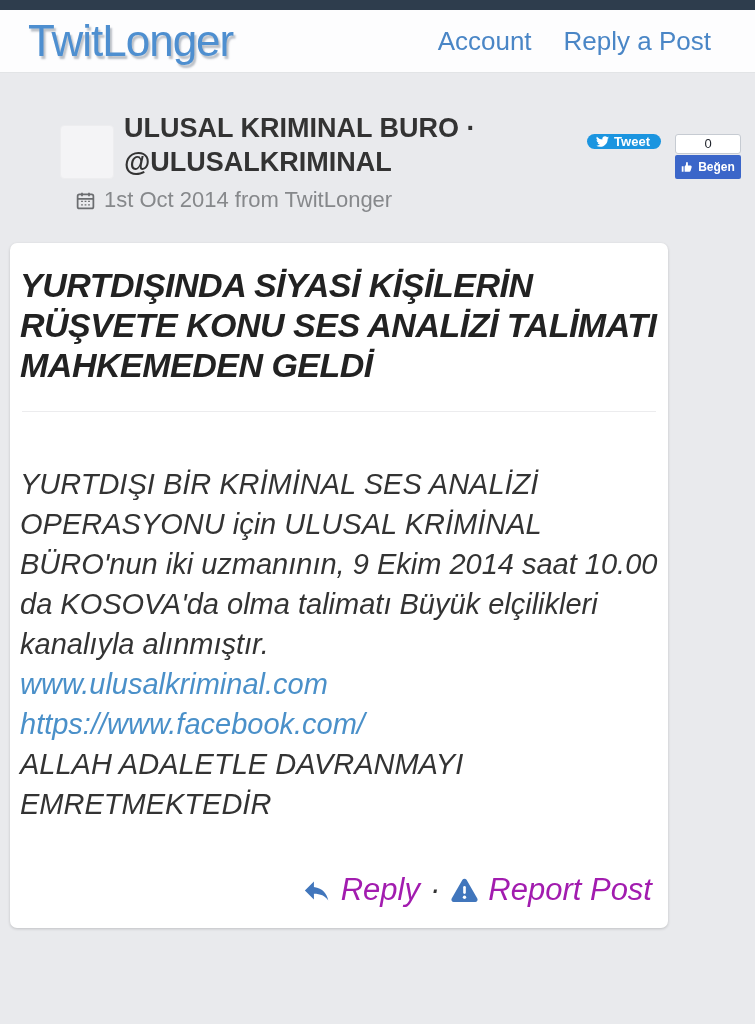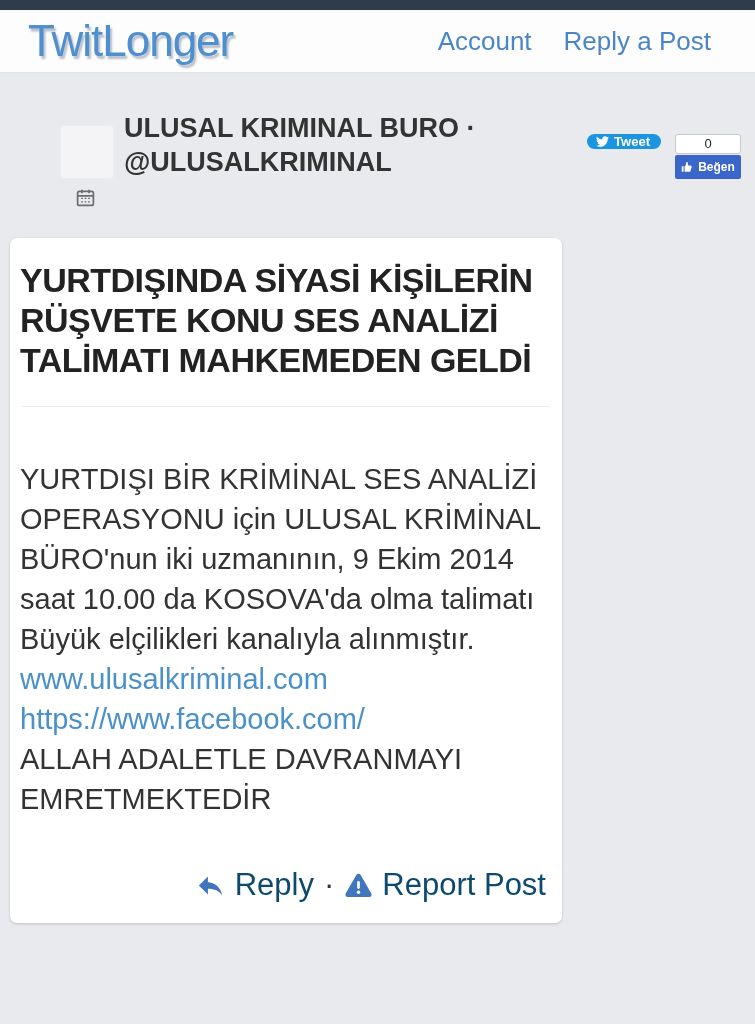--- a/index.html
+++ b/index.html
@@ -51,40 +51,41 @@
     margin-top:1px; background:#3b66c9; color:#fff; border-radius:2px;
     display:flex; align-items:center; justify-content:center; gap:5px;
     font-size:12px; font-weight:bold; padding:5px 2px; cursor:pointer;
     text-decoration:none;
   }
   .date-row {
     display:flex; align-items:center; gap:8px;
     margin:8px 0 0 75px; color:#86888b; font-size:22px;
   }
   .card {
-    width:552px; margin:30px 0 0 10px;
+    width:658px; margin:30px 0 0 10px;
     background:#fff; border-radius:7px;
     box-shadow:0 1px 3px rgba(0,0,0,0.18);
     padding:16px 10px 20px 10px;
+    font-style:italic;
   }
   .title {
     font-size:34px; font-weight:bold; color:#222;
     line-height:40px; letter-spacing:-0.5px; margin-top:6px;
   }
   .divider { border:none; border-top:1px solid #ececee; margin:26px 2px; }
   .body-text { margin-top:52px; font-size:29px; color:#333; line-height:40px; }
   .body-text p { margin:0; }
   .body-link { display:block; color:#4a90c9; text-decoration:none; cursor:pointer; }
   .card-footer {
     margin-top:48px; display:flex; justify-content:flex-end; align-items:center;
     gap:10px; font-size:31px; padding-right:6px;
   }
   .action {
     display:flex; align-items:center; gap:9px;
-    color:#0c4a6e; text-decoration:none; cursor:pointer;
+    color:#a21caf; text-decoration:none; cursor:pointer;
   }
   .sep { color:#333; font-size:31px; }
   .icon { display:inline-flex; flex:0 0 auto; }
 </style>
 </head>
 <body>
 
 <div class="topbar"></div>
 
 <header class="site-header">
@@ -123,20 +124,21 @@
   </section>
 
   <div class="date-row">
     <span class="icon">
       <svg viewBox="0 0 24 24" width="21" height="21" fill="none" stroke="#6b6d70" stroke-width="2">
         <rect x="3" y="5" width="18" height="16" rx="2"></rect>
         <path d="M3 10h18M8 3v4M16 3v4"></path>
         <path d="M7 13h2M11 13h2M15 13h2M7 17h2M11 17h2M15 17h2" stroke-width="1.6"></path>
       </svg>
     </span>
+    <span>1st Oct 2014 from TwitLonger</span>
   </div>
 
   <article class="card">
     <h1 class="title">YURTDIŞINDA SİYASİ KİŞİLERİN RÜŞVETE KONU SES ANALİZİ TALİMATI MAHKEMEDEN GELDİ</h1>
     <hr class="divider">
     <div class="body-text">
       <p>YURTDIŞI BİR KRİMİNAL SES ANALİZİ OPERASYONU için ULUSAL KRİMİNAL BÜRO'nun iki uzmanının, 9 Ekim 2014 saat 10.00 da KOSOVA'da olma talimatı Büyük elçilikleri kanalıyla alınmıştır.</p>
       <a class="body-link">www.ulusalkriminal.com</a>
       <a class="body-link">https://www.facebook.com/</a>
       <p>ALLAH ADALETLE DAVRANMAYI EMRETMEKTEDİR</p>

